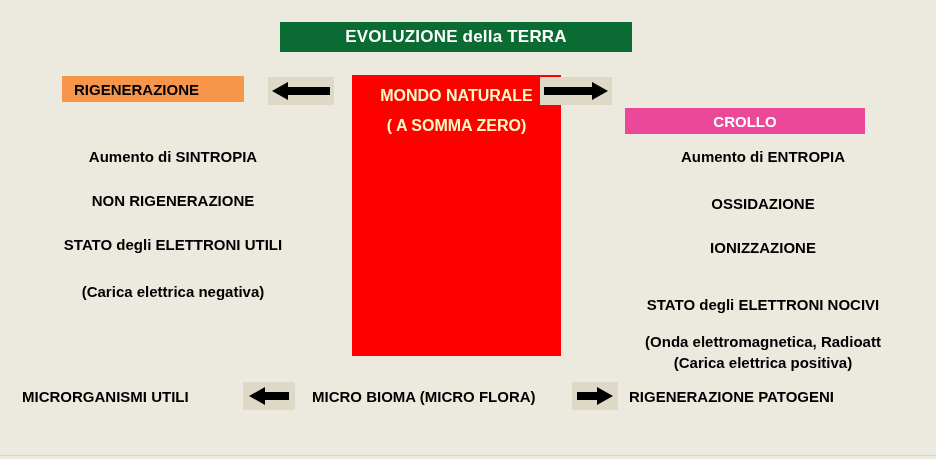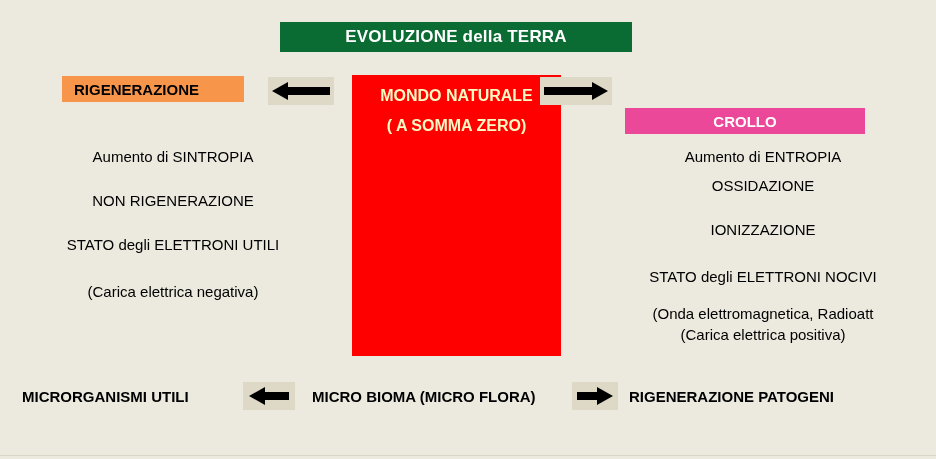--- a/index.html
+++ b/index.html
@@ -106,36 +106,36 @@
   .col {
     position: absolute;
     top: 140px;
     width: 330px;
   }
   .col-left  { left: 8px;  text-align: center; }
   .col-right { left: 598px; text-align: center; }
 
   .col-line {
     font-size: 15px;
-    font-weight: normal;
+    font-weight: bold;
     color: #000000;
     white-space: nowrap;
   }
 
   
   .col-left  .col-line:nth-child(1) { margin-top: 8px; }
   .col-left  .col-line:nth-child(2) { margin-top: 27px; }
   .col-left  .col-line:nth-child(3) { margin-top: 27px; }
   .col-left  .col-line:nth-child(4) { margin-top: 30px; }
   .col-left  .col-line:nth-child(5) { margin-top: 32px; }
 
   .col-right .col-line:nth-child(1) { margin-top: 8px; }
-  .col-right .col-line:nth-child(2) { margin-top: 12px; }
+  .col-right .col-line:nth-child(2) { margin-top: 30px; }
   .col-right .col-line:nth-child(3) { margin-top: 27px; }
-  .col-right .col-line:nth-child(4) { margin-top: 30px; }
+  .col-right .col-line:nth-child(4) { margin-top: 40px; }
   .col-right .col-line:nth-child(5) { margin-top: 20px; }
   .col-right .col-line:nth-child(6) { margin-top: 4px; }
 
   
   .col-right .clipped {
     overflow: hidden;
     text-overflow: clip;
   }
 
   

